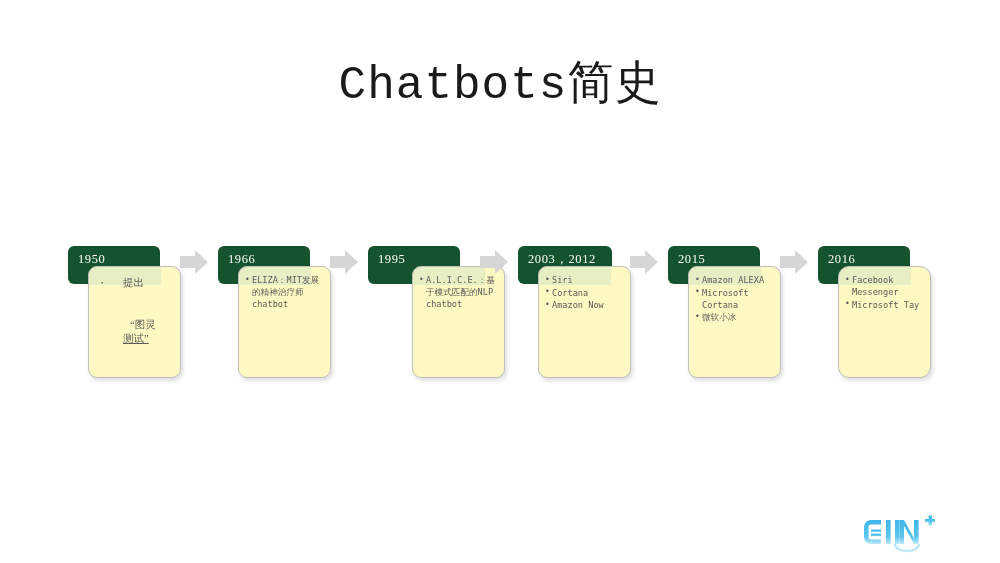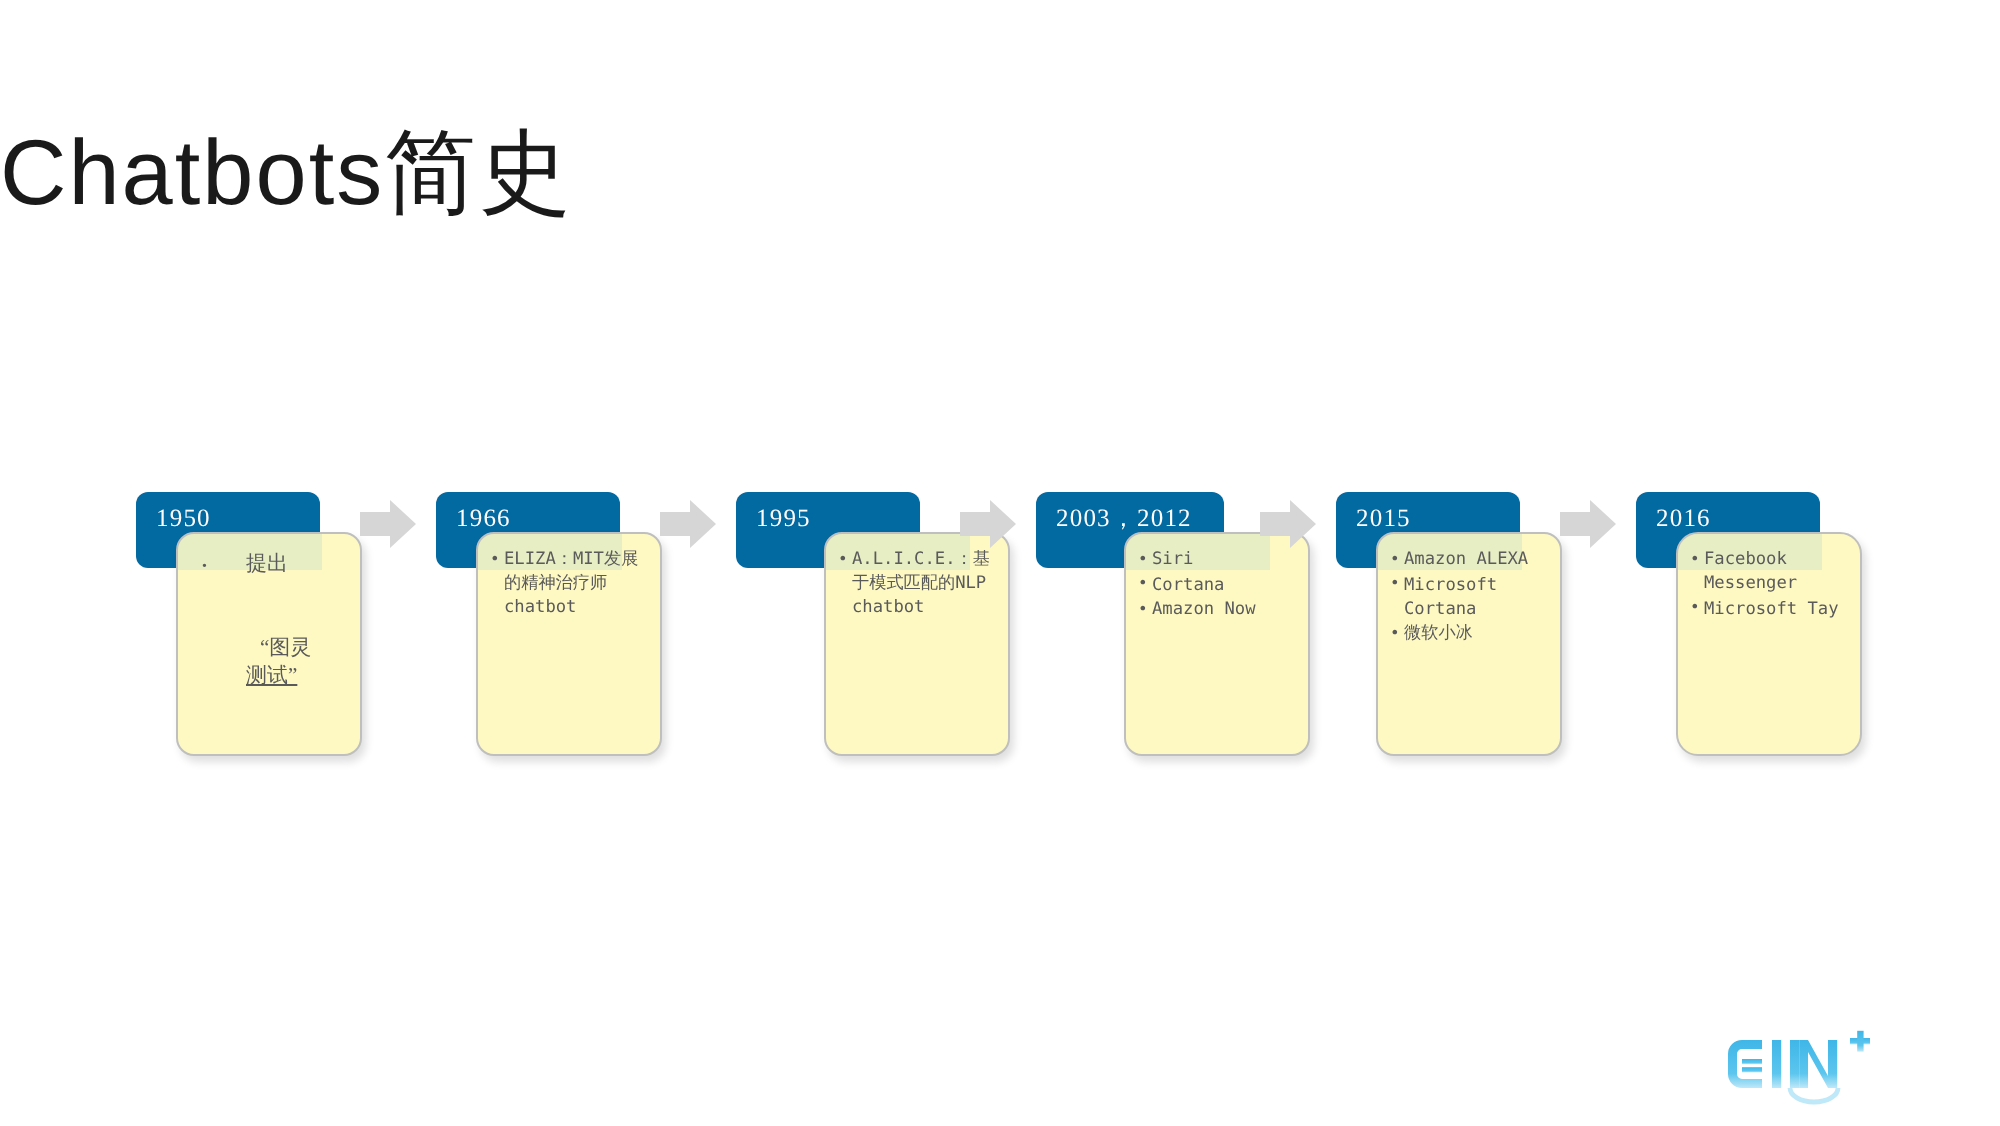--- a/index.html
+++ b/index.html
@@ -22,22 +22,22 @@
     height: 563px;
     background: #ffffff;
   }
 
   
   #slide-title {
     position: absolute;
     left: 0;
     top: 56px;
     width: 1000px;
-    text-align: left;
-    font-family: Liberation Sans, sans-serif;
+    text-align: center;
+    font-family: Liberation Mono, monospace;
     font-size: 46px;
     line-height: 60px;
     letter-spacing: 1px;
     color: #1a1a1a;
     white-space: nowrap;
   }
 
   
   #timeline {
     position: absolute;
@@ -51,21 +51,21 @@
     position: absolute;
     top: 246px;
   }
 
   .tl-header {
     position: absolute;
     left: 0;
     top: 0;
     width: 92px;
     height: 38px;
-    background: #0369a1;
+    background: #14532d;
     border-radius: 6px;
     box-sizing: border-box;
     padding: 6px 0 0 10px;
   }
   .tl-header-label {
     font-family: "Liberation Serif", "DejaVu Serif", serif;
     font-size: 12.5px;
     line-height: 15px;
     color: #ffffff;
     letter-spacing: 0.6px;
@@ -219,21 +219,21 @@
     <div class="tl-arrow" style="left:480px;">
       <svg width="28" height="26" viewBox="0 0 28 26">
         <polygon points="0,7 15,7 15,1 28,13 15,25 15,19 0,19" fill="#d6d6d6"></polygon>
       </svg>
     </div>
 
     <div class="tl-step" style="left:518px;">
       <div class="tl-header" style="width:94px;">
         <div class="tl-header-label">2003，2012</div>
       </div>
-      <div class="tl-body" style="width:93px;height:112px;margin-left:24px;">
+      <div class="tl-body" style="width:93px;height:112px;">
         <ul class="tl-list">
           <li>Siri</li>
           <li>Cortana</li>
           <li>Amazon Now</li>
         </ul>
       </div>
     </div>
 
     <div class="tl-arrow" style="left:630px;">
       <svg width="28" height="26" viewBox="0 0 28 26">

